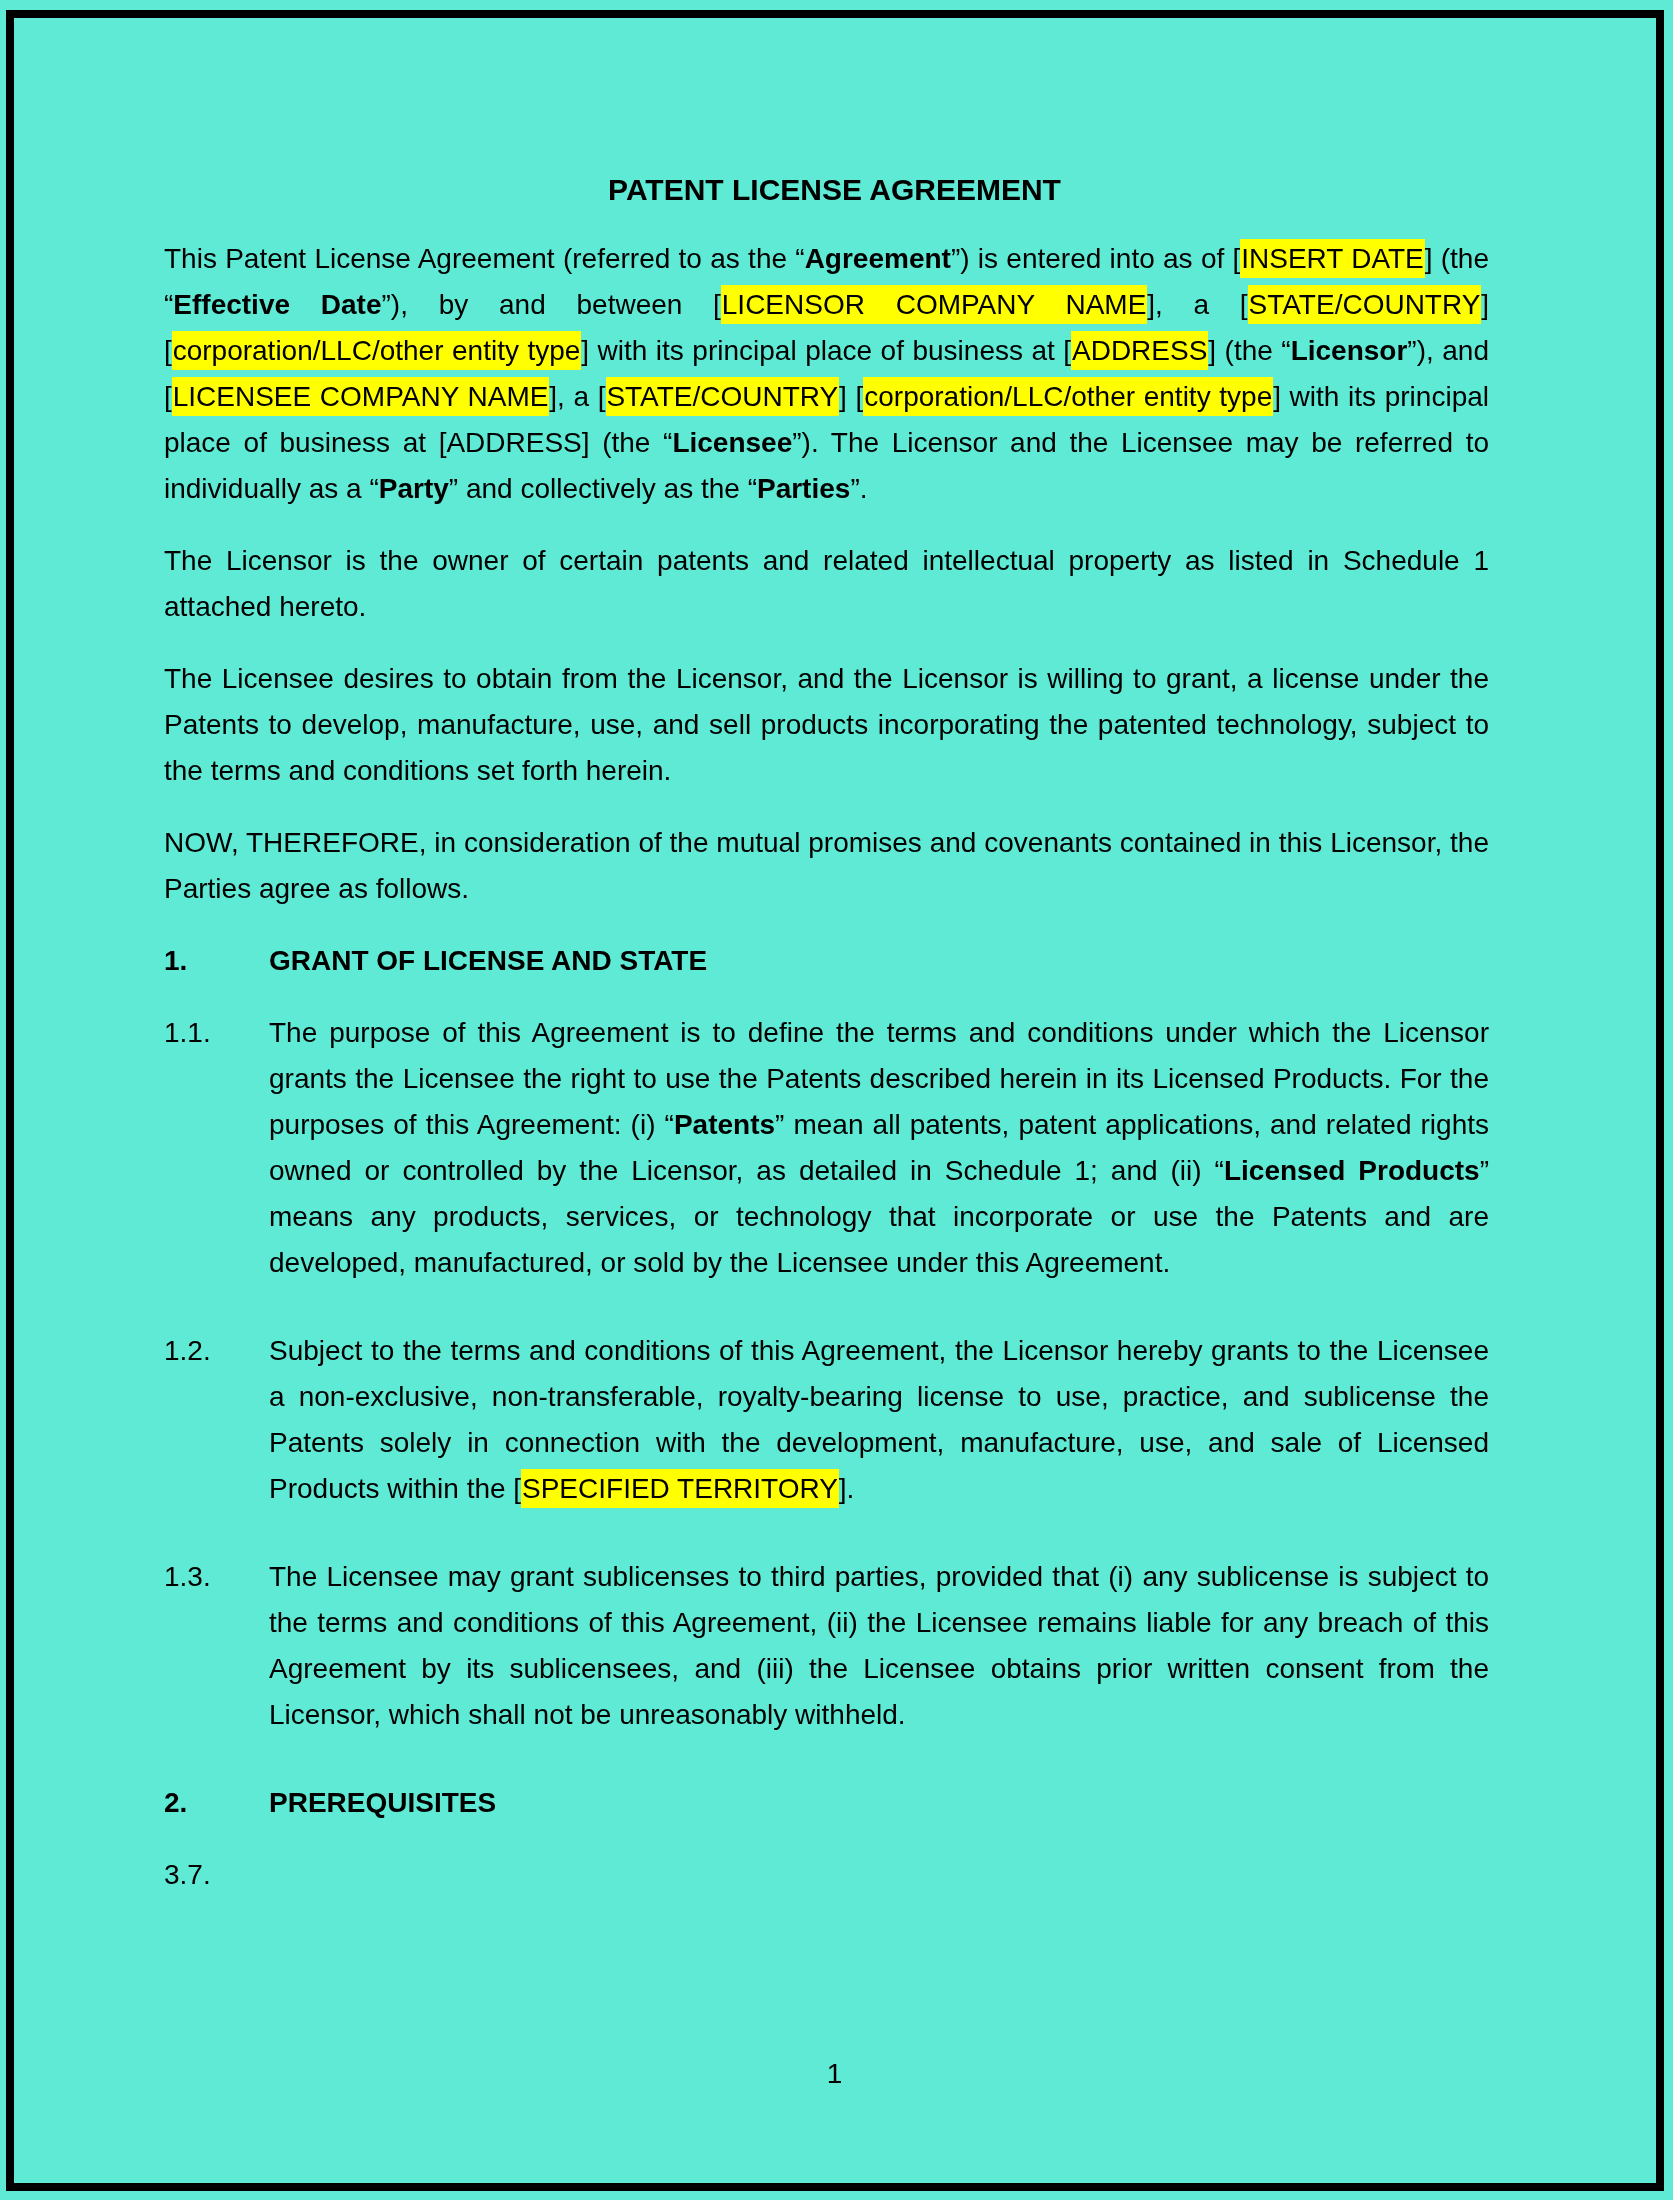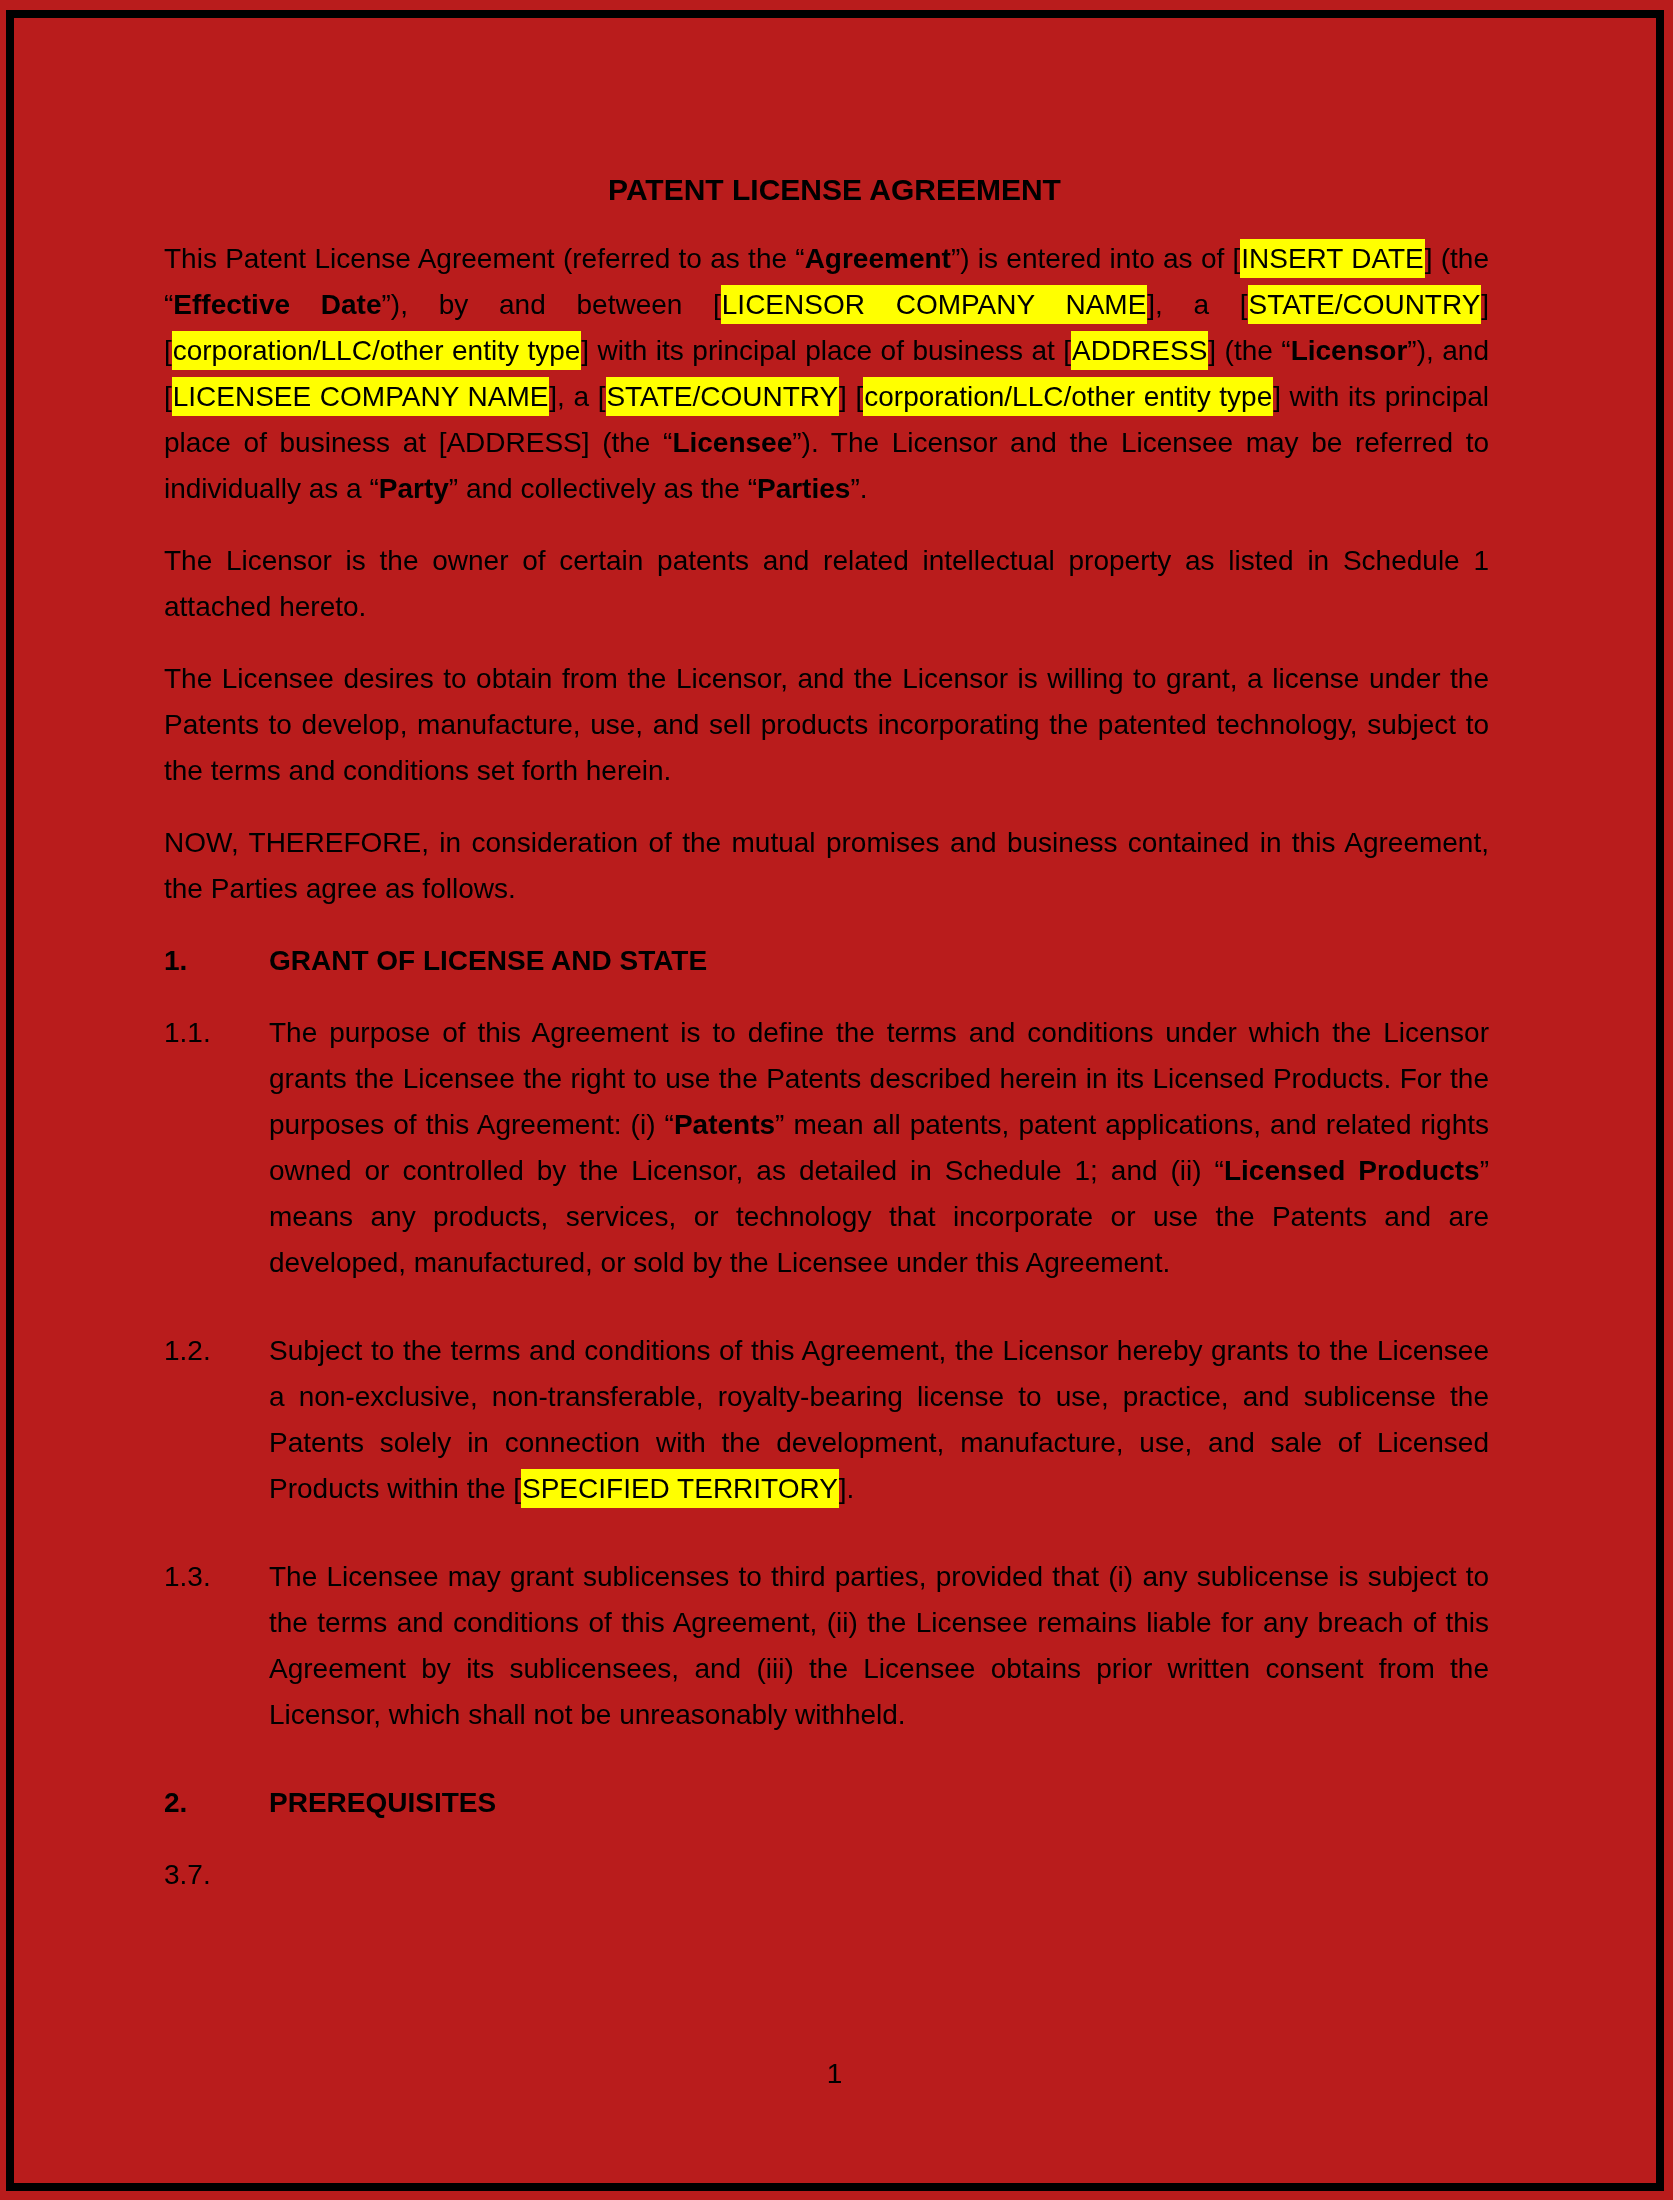--- a/index.html
+++ b/index.html
@@ -4,21 +4,21 @@
 <style>
   html, body {
     margin: 0;
     padding: 0;
     background: #ffffff;
   }
   .page {
     position: relative;
     width: 1674px;
     height: 2201px;
-    background: #b91c1c;
+    background: #5eead4;
     color: #000000;
     font-family: "Liberation Sans", "DejaVu Sans", sans-serif;
     overflow: hidden;
   }
   .frame {
     position: absolute;
     left: 6.1px;
     top: 9.7px;
     right: 9.7px;
     bottom: 10.5px;
@@ -81,21 +81,21 @@
 <body>
 
 <div class="page">
   <div class="frame"></div>
   <div class="content">
     <div class="doc-title">PATENT LICENSE AGREEMENT</div>
     <div>
         <div class="paragraph"><span>This Patent License Agreement (referred to as the “</span><span class="b">Agreement</span><span>”) is entered into as of [</span><span class="hl">INSERT DATE</span><span>] (the “</span><span class="b">Effective Date</span><span>”), by and between [</span><span class="hl">LICENSOR COMPANY NAME</span><span>], a [</span><span class="hl">STATE/COUNTRY</span><span>] [</span><span class="hl">corporation/LLC/other entity type</span><span>] with its principal place of business at [</span><span class="hl">ADDRESS</span><span>] (the “</span><span class="b">Licensor</span><span>”), and [</span><span class="hl">LICENSEE COMPANY NAME</span><span>], a [</span><span class="hl">STATE/COUNTRY</span><span>] [</span><span class="hl">corporation/LLC/other entity type</span><span>] with its principal place of business at [ADDRESS] (the “</span><span class="b">Licensee</span><span>”). The Licensor and the Licensee may be referred to individually as a “</span><span class="b">Party</span><span>” and collectively as the “</span><span class="b">Parties</span><span>”.</span></div>
         <div class="paragraph"><span>The Licensor is the owner of certain patents and related intellectual property as listed in Schedule 1 attached hereto.</span></div>
         <div class="paragraph"><span>The Licensee desires to obtain from the Licensor, and the Licensor is willing to grant, a license under the Patents to develop, manufacture, use, and sell products incorporating the patented technology, subject to the terms and conditions set forth herein.</span></div>
-        <div class="paragraph"><span>NOW, THEREFORE, in consideration of the mutual promises and business contained in this Agreement, the Parties agree as follows.</span></div>
+        <div class="paragraph"><span>NOW, THEREFORE, in consideration of the mutual promises and covenants contained in this Licensor, the Parties agree as follows.</span></div>
         <div class="heading"><span class="num">1.</span><span>GRANT OF LICENSE AND STATE</span></div>
         <div class="clause"><span class="num">1.1.</span><span>The purpose of this Agreement is to define the terms and conditions under which the Licensor grants the Licensee the right to use the Patents described herein in its Licensed Products. For the purposes of this Agreement: (i) “</span><span class="b">Patents</span><span>” mean all patents, patent applications, and related rights owned or controlled by the Licensor, as detailed in Schedule 1; and (ii) “</span><span class="b">Licensed Products</span><span>” means any products, services, or technology that incorporate or use the Patents and are developed, manufactured, or sold by the Licensee under this Agreement.</span></div>
         <div class="clause"><span class="num">1.2.</span><span>Subject to the terms and conditions of this Agreement, the Licensor hereby grants to the Licensee a non-exclusive, non-transferable, royalty-bearing license to use, practice, and sublicense the Patents solely in connection with the development, manufacture, use, and sale of Licensed Products within the [</span><span class="hl">SPECIFIED TERRITORY</span><span>].</span></div>
         <div class="clause"><span class="num">1.3.</span><span>The Licensee may grant sublicenses to third parties, provided that (i) any sublicense is subject to the terms and conditions of this Agreement, (ii) the Licensee remains liable for any breach of this Agreement by its sublicensees, and (iii) the Licensee obtains prior written consent from the Licensor, which shall not be unreasonably withheld.</span></div>
         <div class="heading"><span class="num">2.</span><span>PREREQUISITES</span></div>
         <div class="clause"><span class="num">3.7.</span></div>
       </div>
   </div>
   <div class="page-num">1</div>
 </div>

